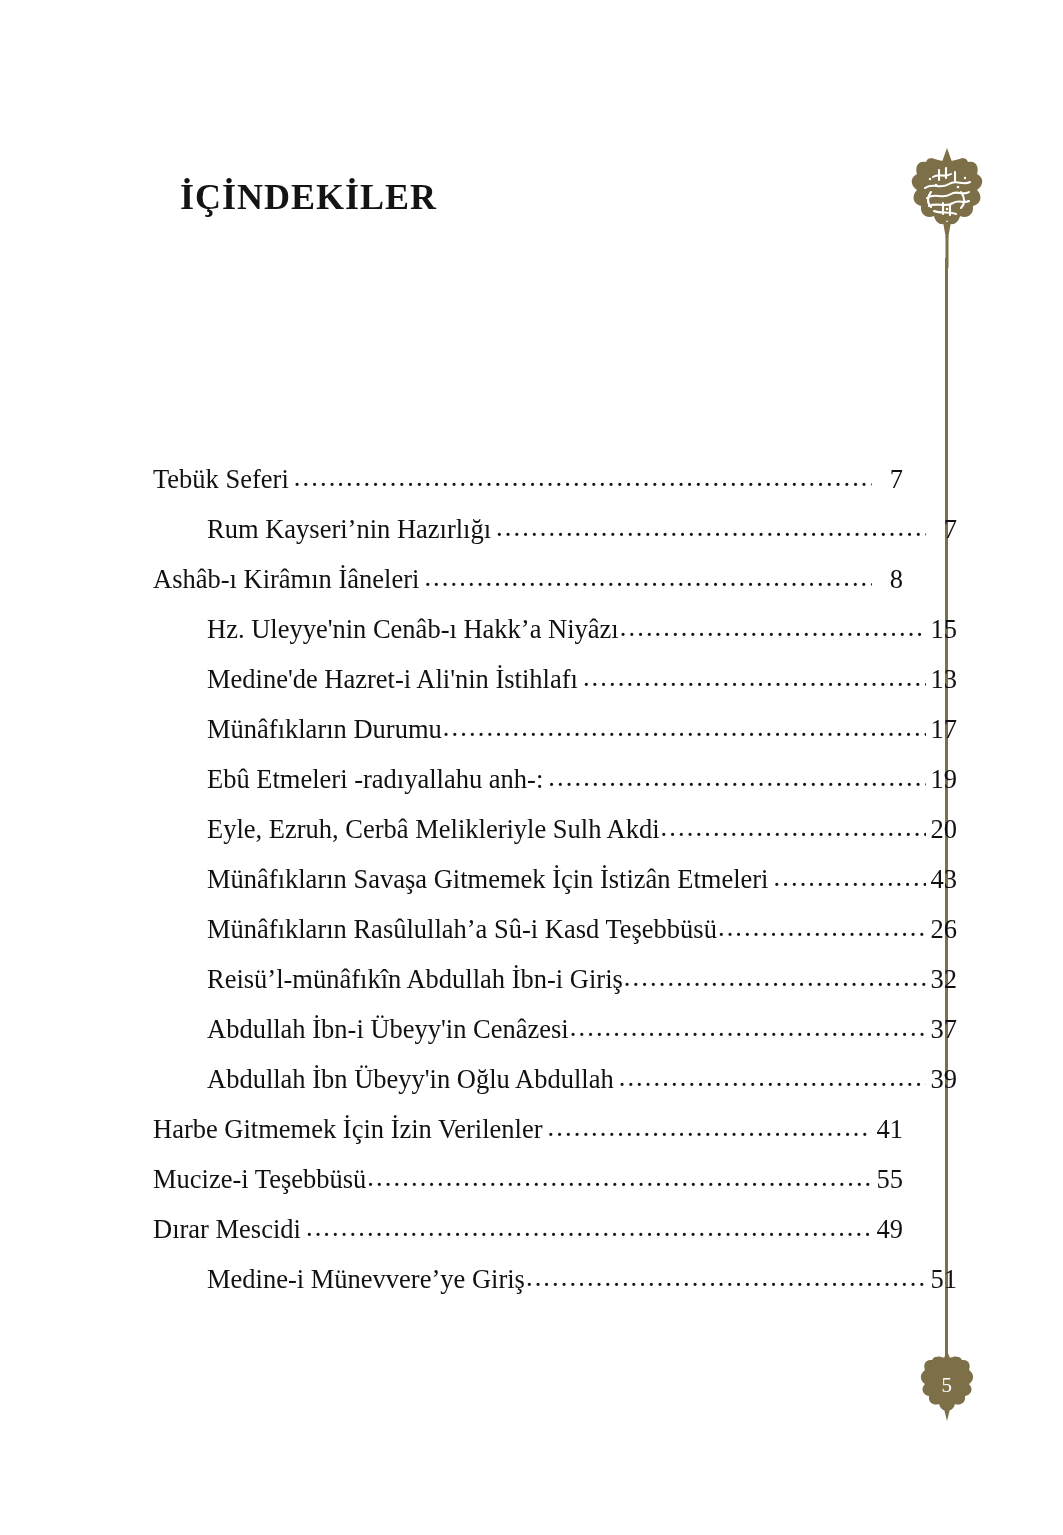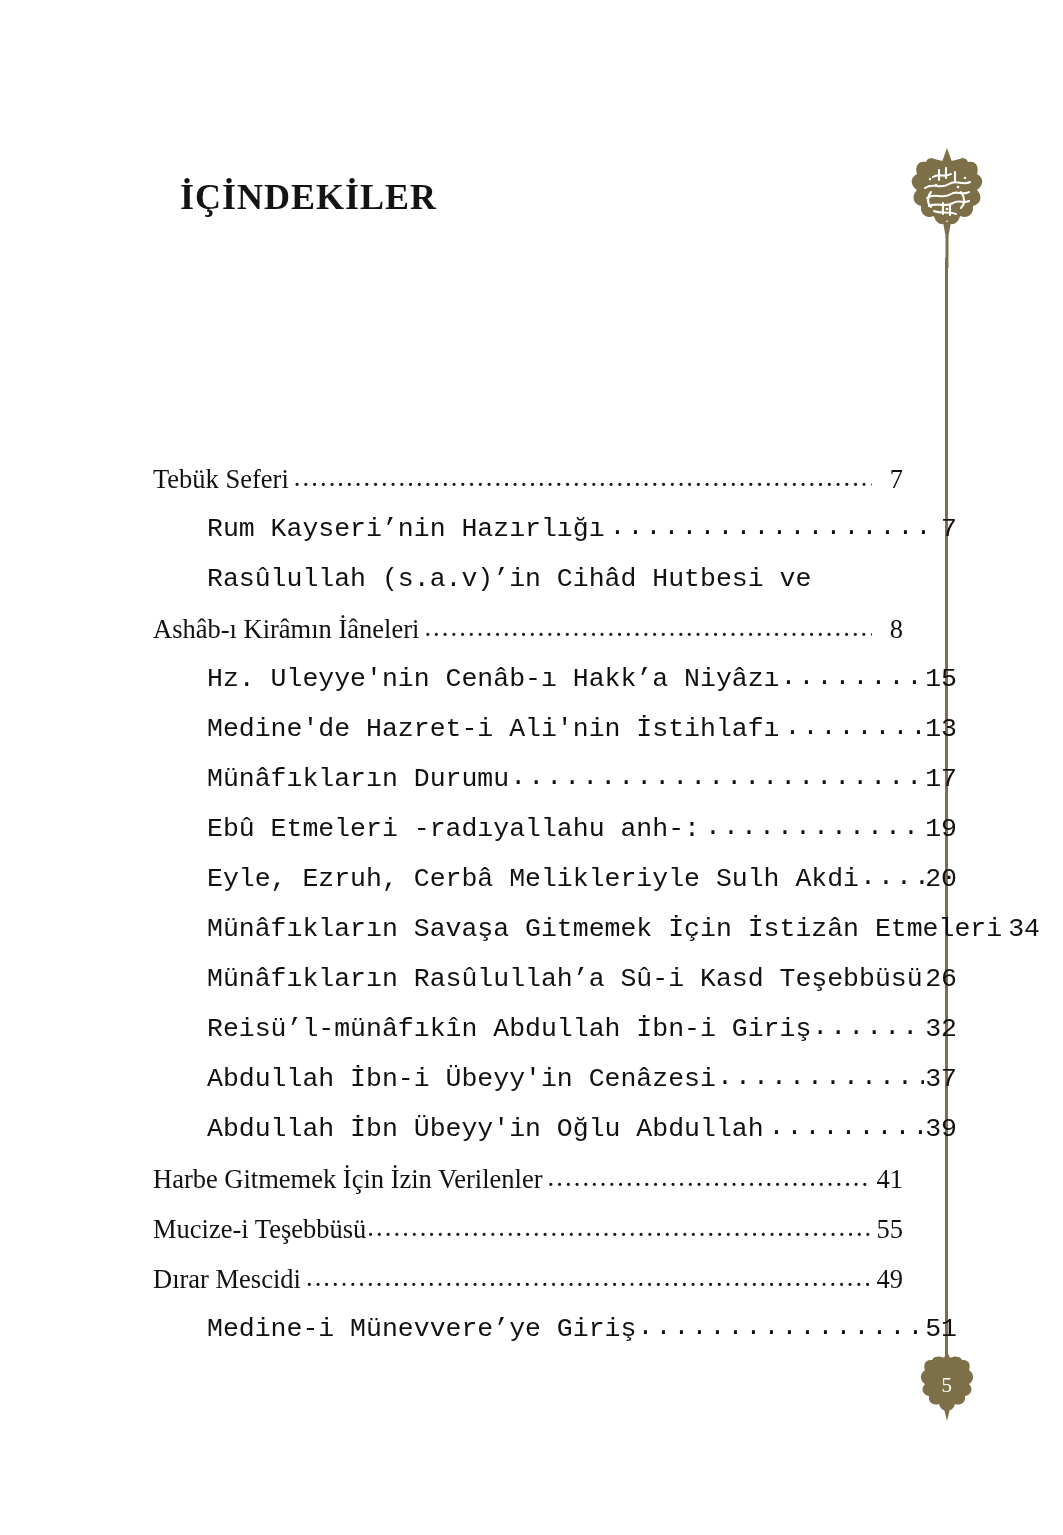--- a/index.html
+++ b/index.html
@@ -91,21 +91,20 @@
     align-items: baseline;
     width: 100%;
     font-size: 26.5px;
     line-height: 1;
     height: 50px;
     color: #111111;
     white-space: nowrap;
   }
   .toc-entry.level-2 {
     padding-left: 54px;
-    font-family: Liberation Mono, monospace;
   }
   .toc-label {
     flex: 0 0 auto;
   }
   .toc-leader {
     flex: 1 1 auto;
     overflow: hidden;
     margin: 0 1px;
     position: relative;
     bottom: 2px;
@@ -213,23 +212,20 @@
     <div class="toc-entry level-1 gap">
       <span class="toc-label">Tebük Seferi</span>
       <span class="toc-leader"></span>
       <span class="toc-page">7</span>
     </div>
     <div class="toc-entry level-2 gap">
       <span class="toc-label">Rum Kayseri’nin Hazırlığı</span>
       <span class="toc-leader"></span>
       <span class="toc-page">7</span>
     </div>
-    <div class="toc-entry level-2 no-leader">
-      <span class="toc-label">Rasûlullah (s.a.v)’in Cihâd Hutbesi ve</span>
-    </div>
     <div class="toc-entry level-1 gap">
       <span class="toc-label">Ashâb-ı Kirâmın İâneleri</span>
       <span class="toc-leader"></span>
       <span class="toc-page">8</span>
     </div>
     <div class="toc-entry level-2">
       <span class="toc-label">Hz. Uleyye'nin Cenâb-ı Hakk’a Niyâzı</span>
       <span class="toc-leader"></span>
       <span class="toc-page">15</span>
     </div>
@@ -249,21 +245,21 @@
       <span class="toc-page">19</span>
     </div>
     <div class="toc-entry level-2">
       <span class="toc-label">Eyle, Ezruh, Cerbâ Melikleriyle Sulh Akdi</span>
       <span class="toc-leader"></span>
       <span class="toc-page">20</span>
     </div>
     <div class="toc-entry level-2 gap">
       <span class="toc-label">Münâfıkların Savaşa Gitmemek İçin İstizân Etmeleri</span>
       <span class="toc-leader"></span>
-      <span class="toc-page">34</span>
+      <span class="toc-page">43</span>
     </div>
     <div class="toc-entry level-2">
       <span class="toc-label">Münâfıkların Rasûlullah’a Sû-i Kasd Teşebbüsü</span>
       <span class="toc-leader"></span>
       <span class="toc-page">26</span>
     </div>
     <div class="toc-entry level-2">
       <span class="toc-label">Reisü’l-münâfıkîn Abdullah İbn-i Giriş</span>
       <span class="toc-leader"></span>
       <span class="toc-page">32</span>

